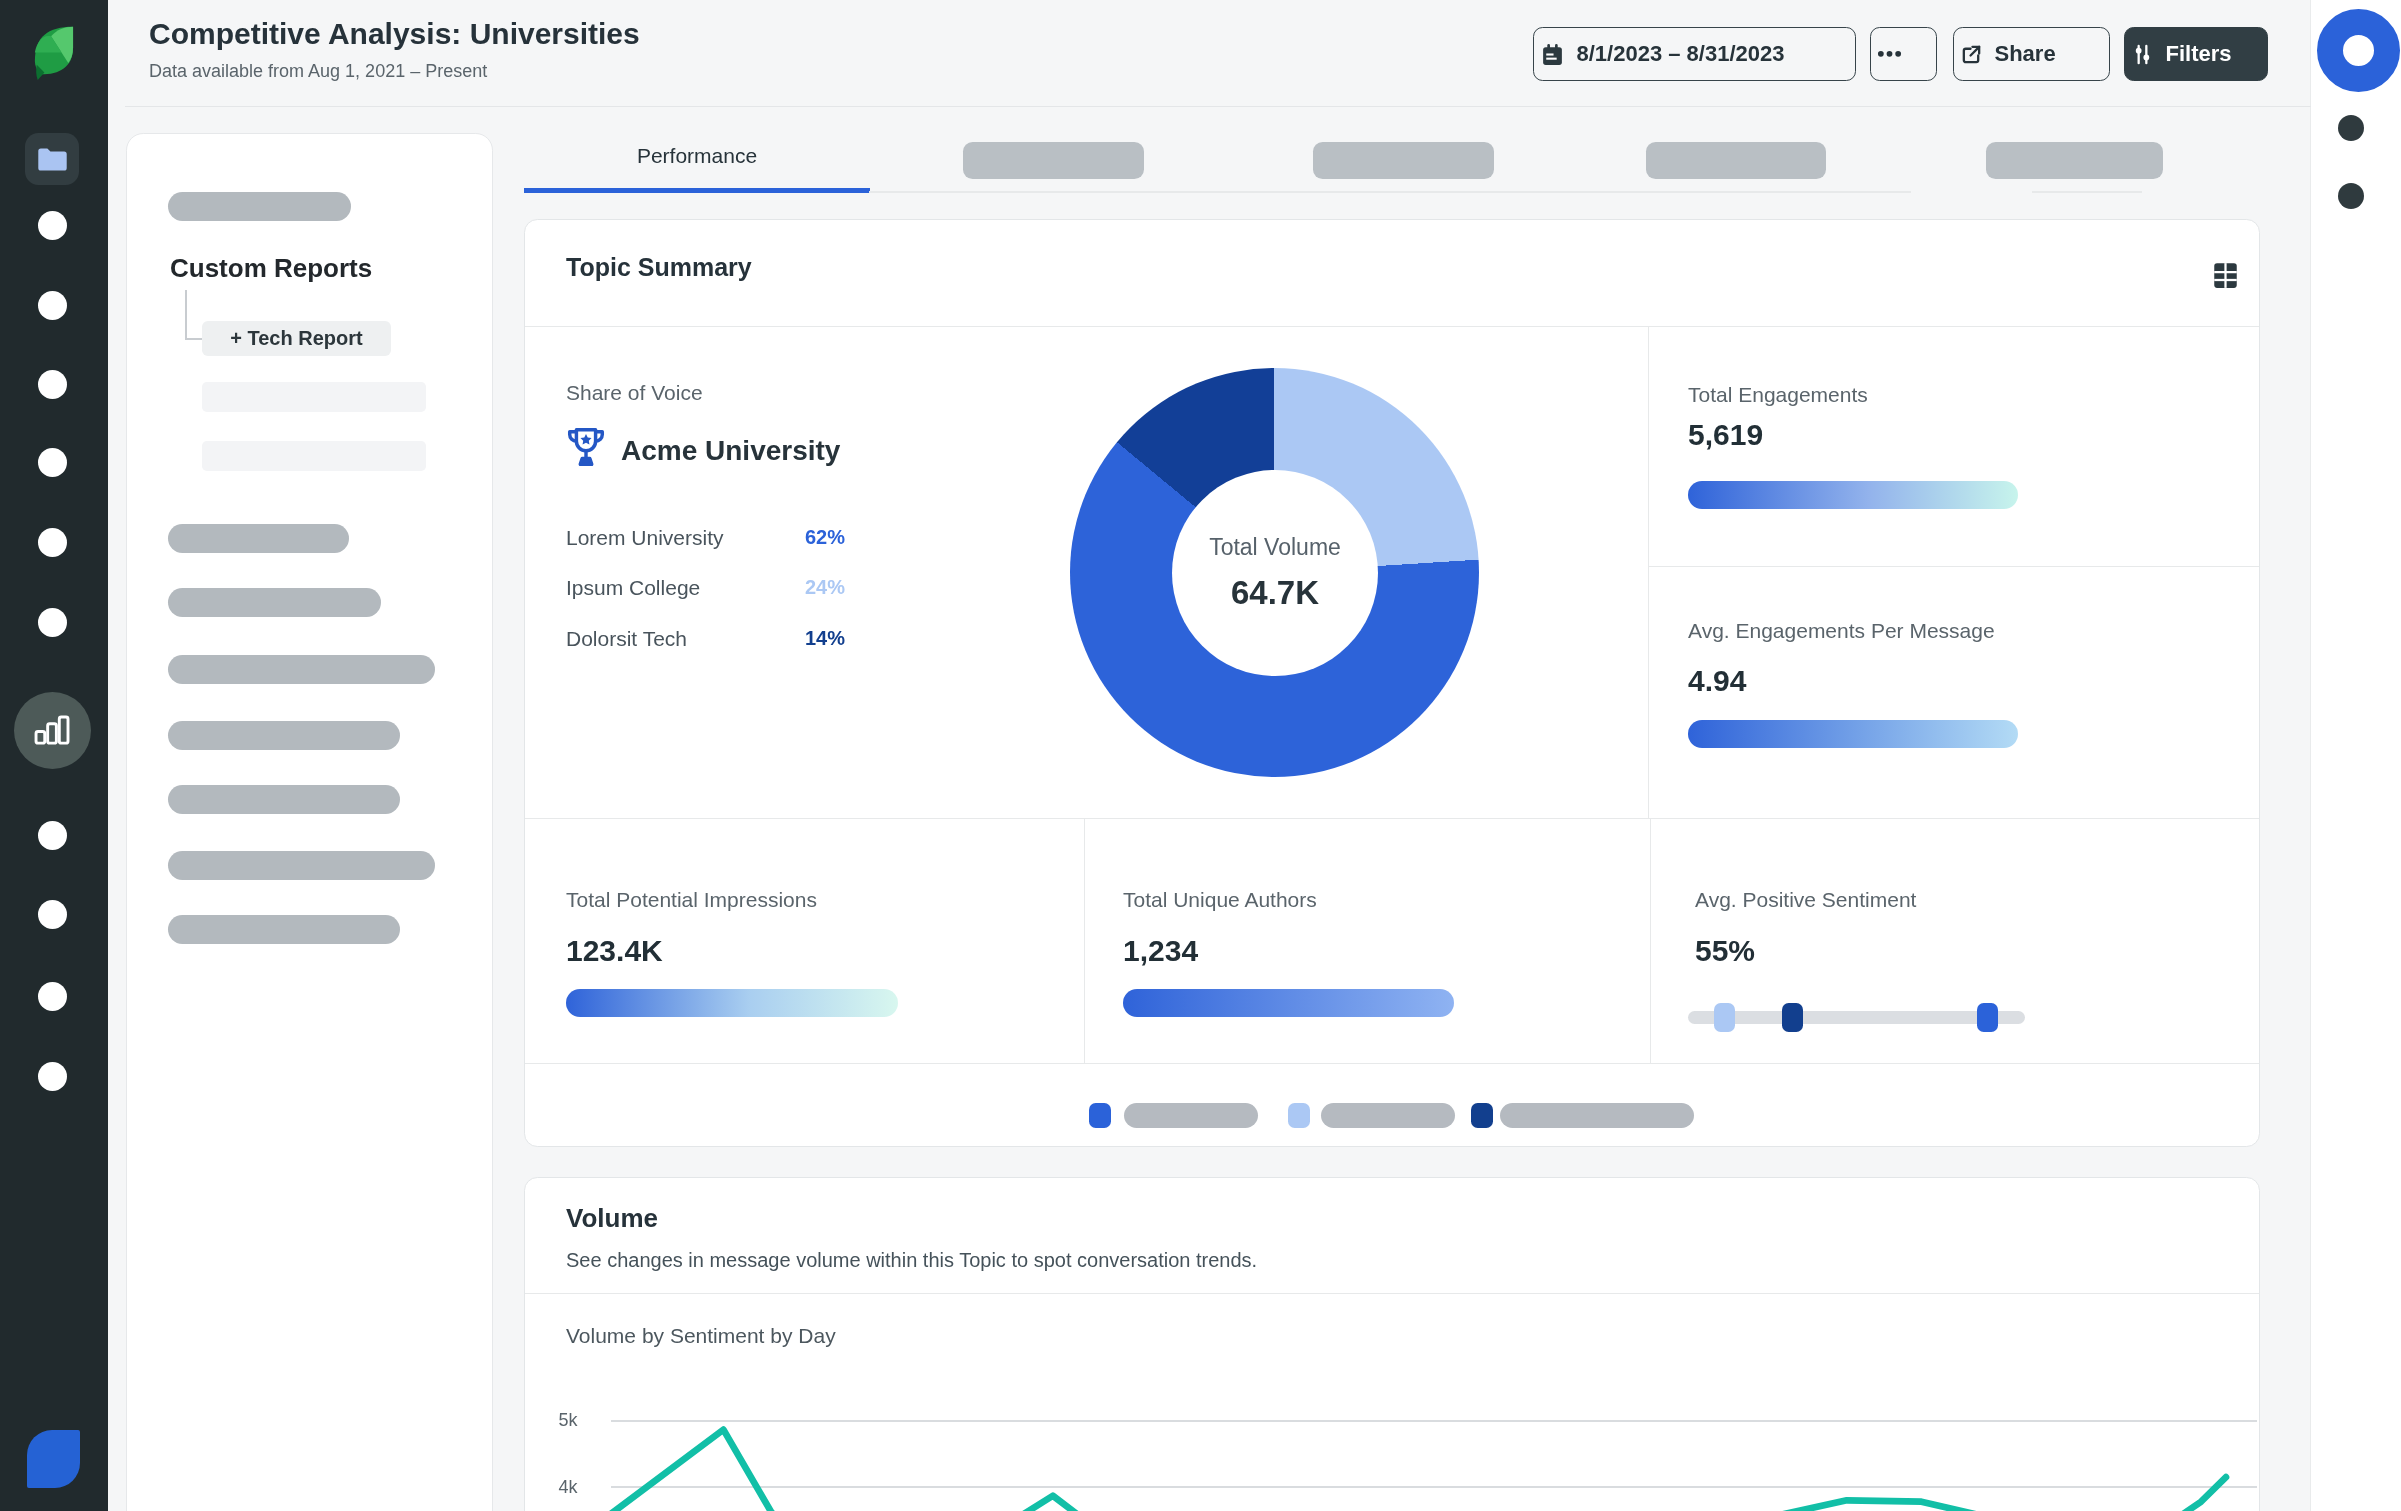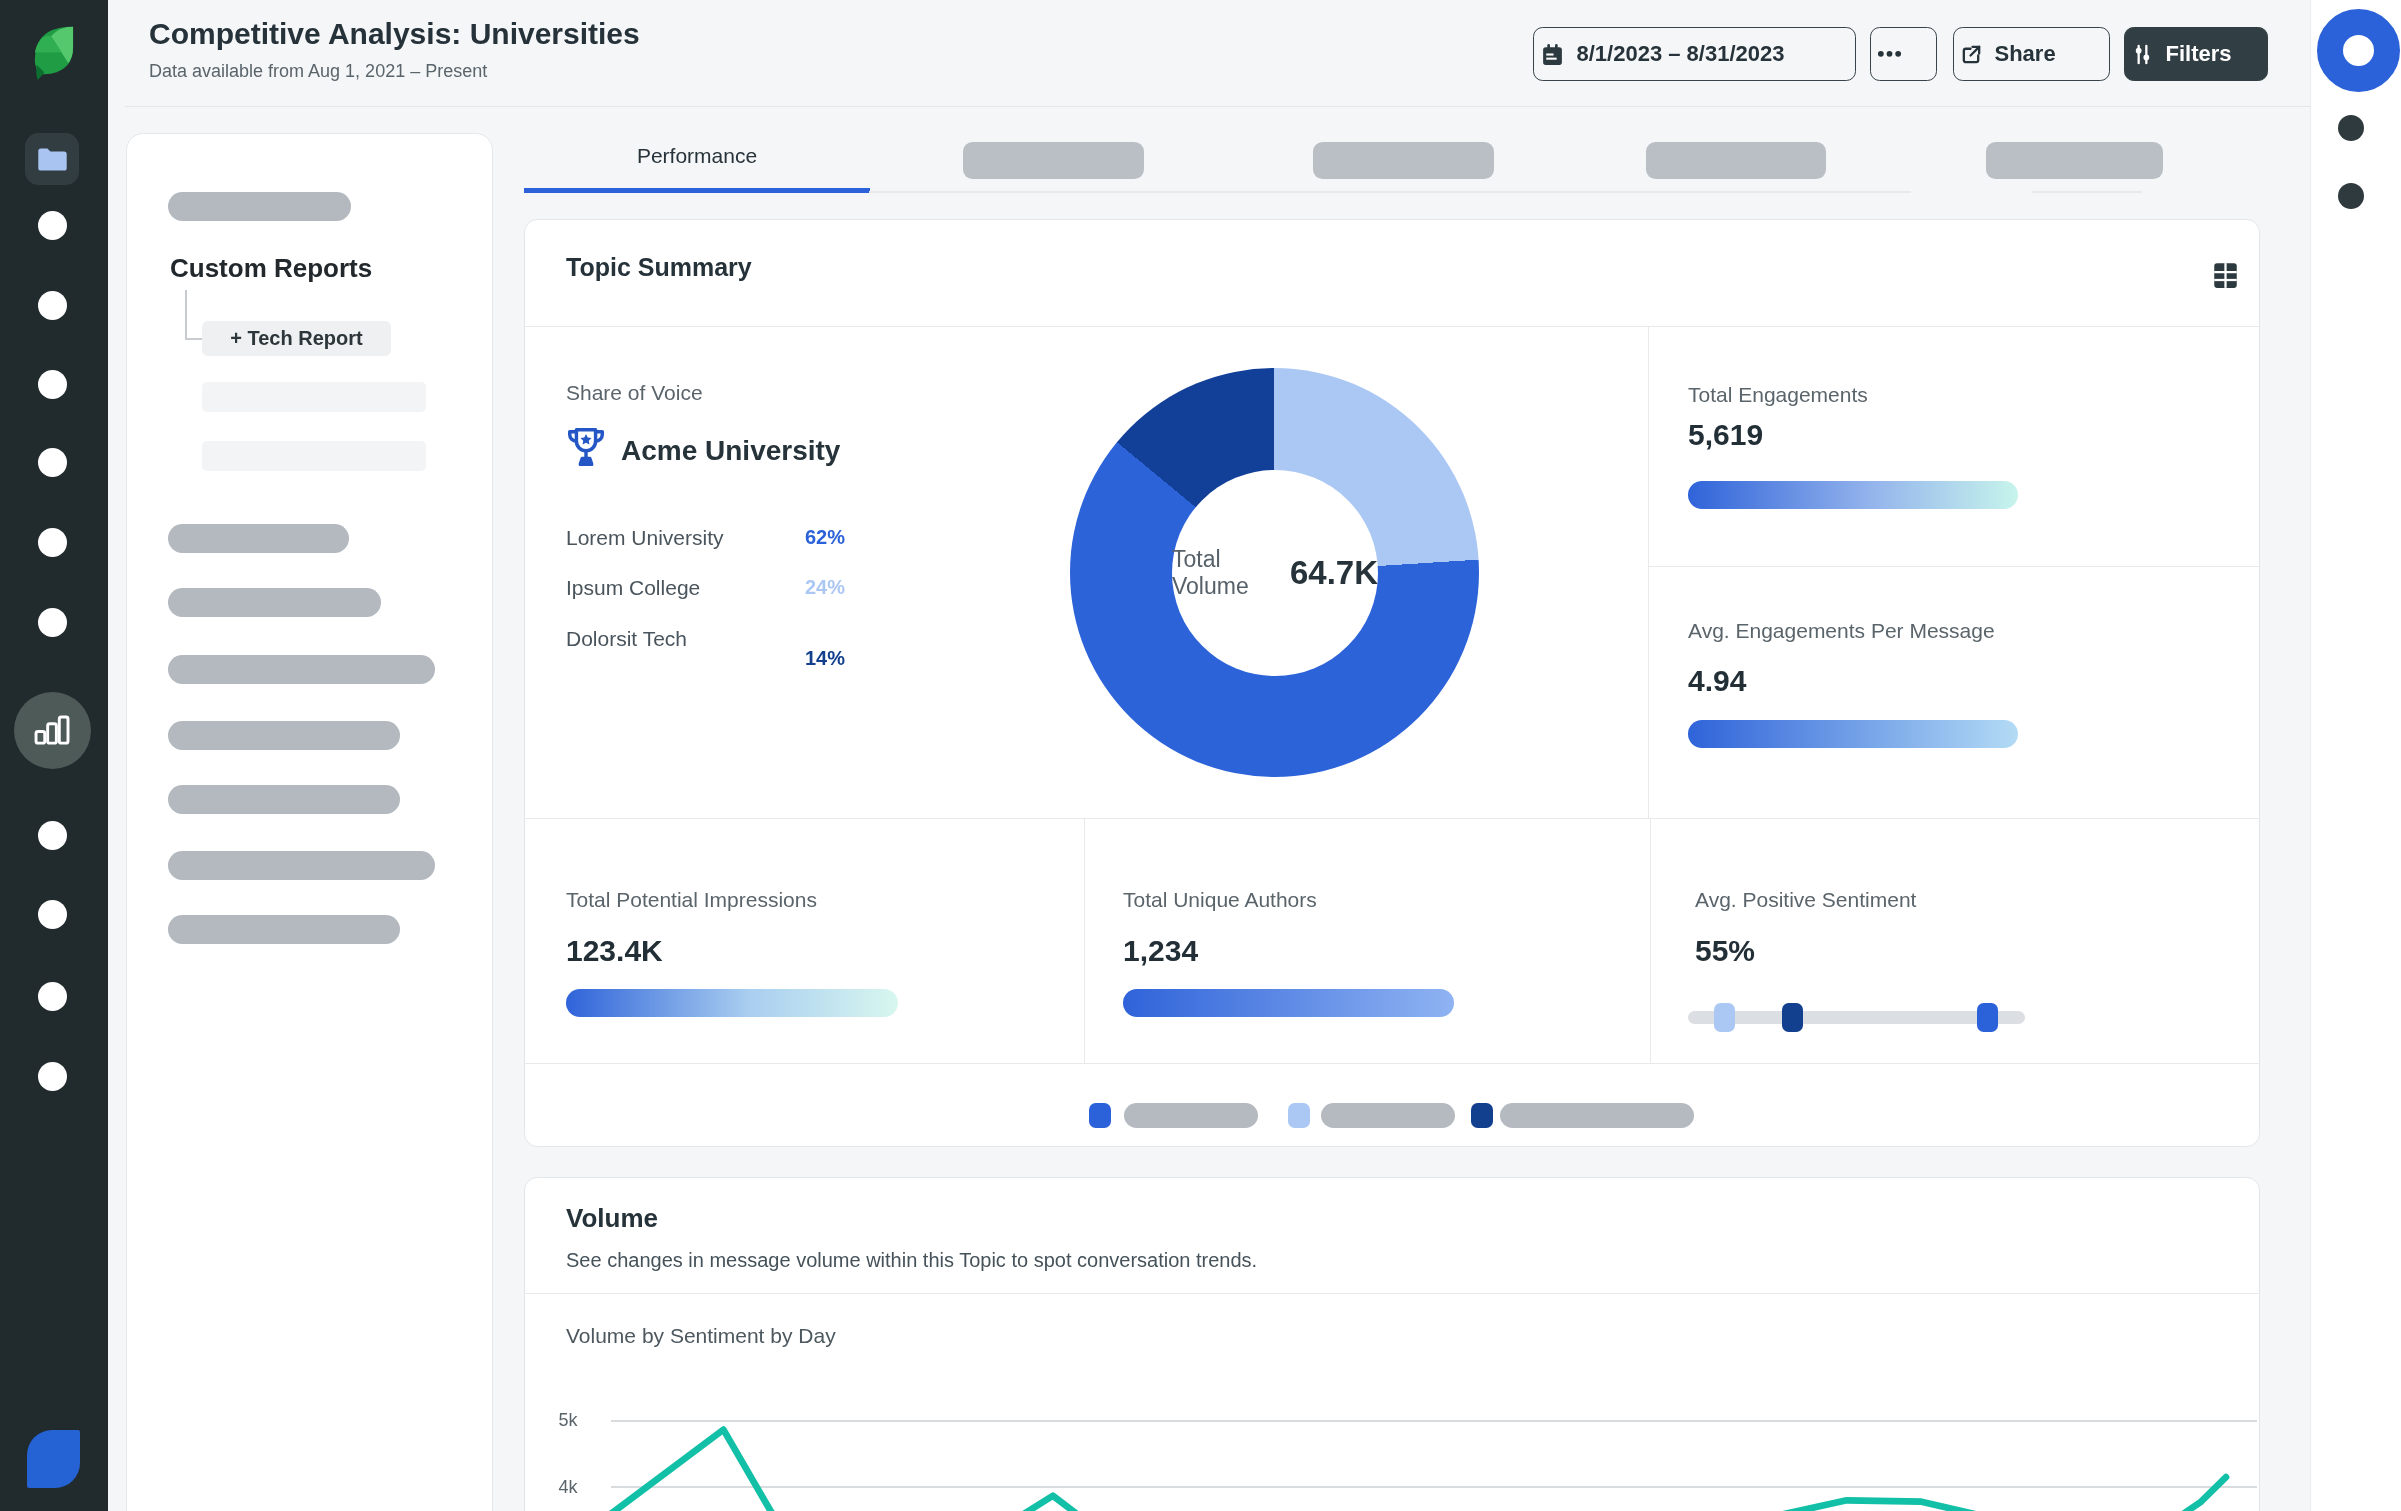--- a/index.html
+++ b/index.html
@@ -38,21 +38,21 @@
   .card{background:#fff;border:1px solid #e3e6e8;border-radius:13.4px;overflow:hidden;}
   .card-title{font-weight:700;color:#26323a;}
   .divh{background:#e7e9ea;height:1px;}
   .divv{background:#e7e9ea;width:1px;}
   .lbl{font-size:21px;color:#5a646b;}
   .bigval{font-size:30px;font-weight:700;color:#222f36;}
   .gbar{height:28px;border-radius:14.4px;}
   .sov-name{font-size:21px;color:#49545c;}
   .sov-value{font-size:20px;font-weight:700;text-align:right;width:69px;}
   .donut{border-radius:50%;}
-  .donut-hole{border-radius:50%;background:#fff;display:flex;flex-direction:row;align-items:center;justify-content:center;gap:13.4px;}
+  .donut-hole{border-radius:50%;background:#fff;display:flex;flex-direction:column;align-items:center;justify-content:center;gap:13.4px;}
   .legend-swatch{width:22px;height:25px;border-radius:6.7px;}
   .legend-pill{height:25px;border-radius:12.5px;background:#b5bac0;}
   .track{height:13.4px;border-radius:6.7px;background:#dbdee2;}
   .sent-marker{position:absolute;top:-7.7px;width:21px;height:29px;border-radius:6.7px;}
   .ytick{width:48px;text-align:center;font-size:18px;color:#5a646b;}
   .gridline{height:1.9px;background:#d9dcdf;}
 </style>
 </head>
 <body>
 
@@ -194,21 +194,21 @@
     <div class="abs" style="left:41px;top:306px;width:279px;display:flex;justify-content:space-between;">
       <span class="sov-name">Lorem University</span>
       <span class="sov-value" style="color: rgb(43, 98, 217);">62%</span>
     </div>
     <div class="abs" style="left:41px;top:356px;width:279px;display:flex;justify-content:space-between;">
       <span class="sov-name">Ipsum College</span>
       <span class="sov-value" style="color: rgb(171, 200, 244);">24%</span>
     </div>
     <div class="abs" style="left:41px;top:407px;width:279px;display:flex;justify-content:space-between;">
       <span class="sov-name">Dolorsit Tech</span>
-      <span class="sov-value" style="color: rgb(18, 63, 142); margin-top: 20px;">14%</span>
+      <span class="sov-value" style="color: rgb(18, 63, 142);">14%</span>
     </div>
 
     <div class="abs donut" style="left: 545px; top: 148px; width: 409px; height: 409px; background: conic-gradient(rgb(171, 200, 244) 0%, rgb(171, 200, 244) 24%, rgb(45, 99, 217) 24%, rgb(45, 99, 217) 86%, rgb(18, 63, 151) 86%, rgb(18, 63, 151) 100%);"></div>
     <div class="abs donut-hole" style="left:647px;top:250px;width:206px;height:206px;">
       <div style="font-size:23px;color:#56616a;">Total Volume</div>
       <div style="font-size:33px;font-weight:700;">64.7K</div>
     </div>
 
     <div class="abs divv" style="left:1123px;top:106px;height:492px;"></div>
     <div class="abs lbl" style="left:1163px;top:163px;">Total Engagements</div>

